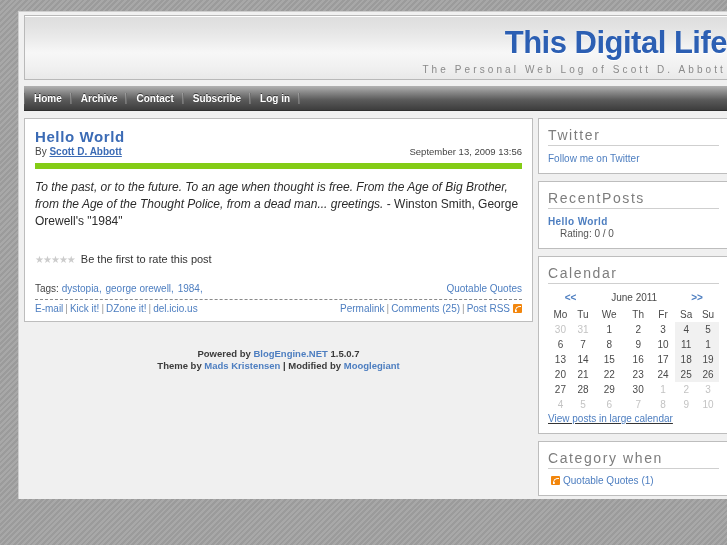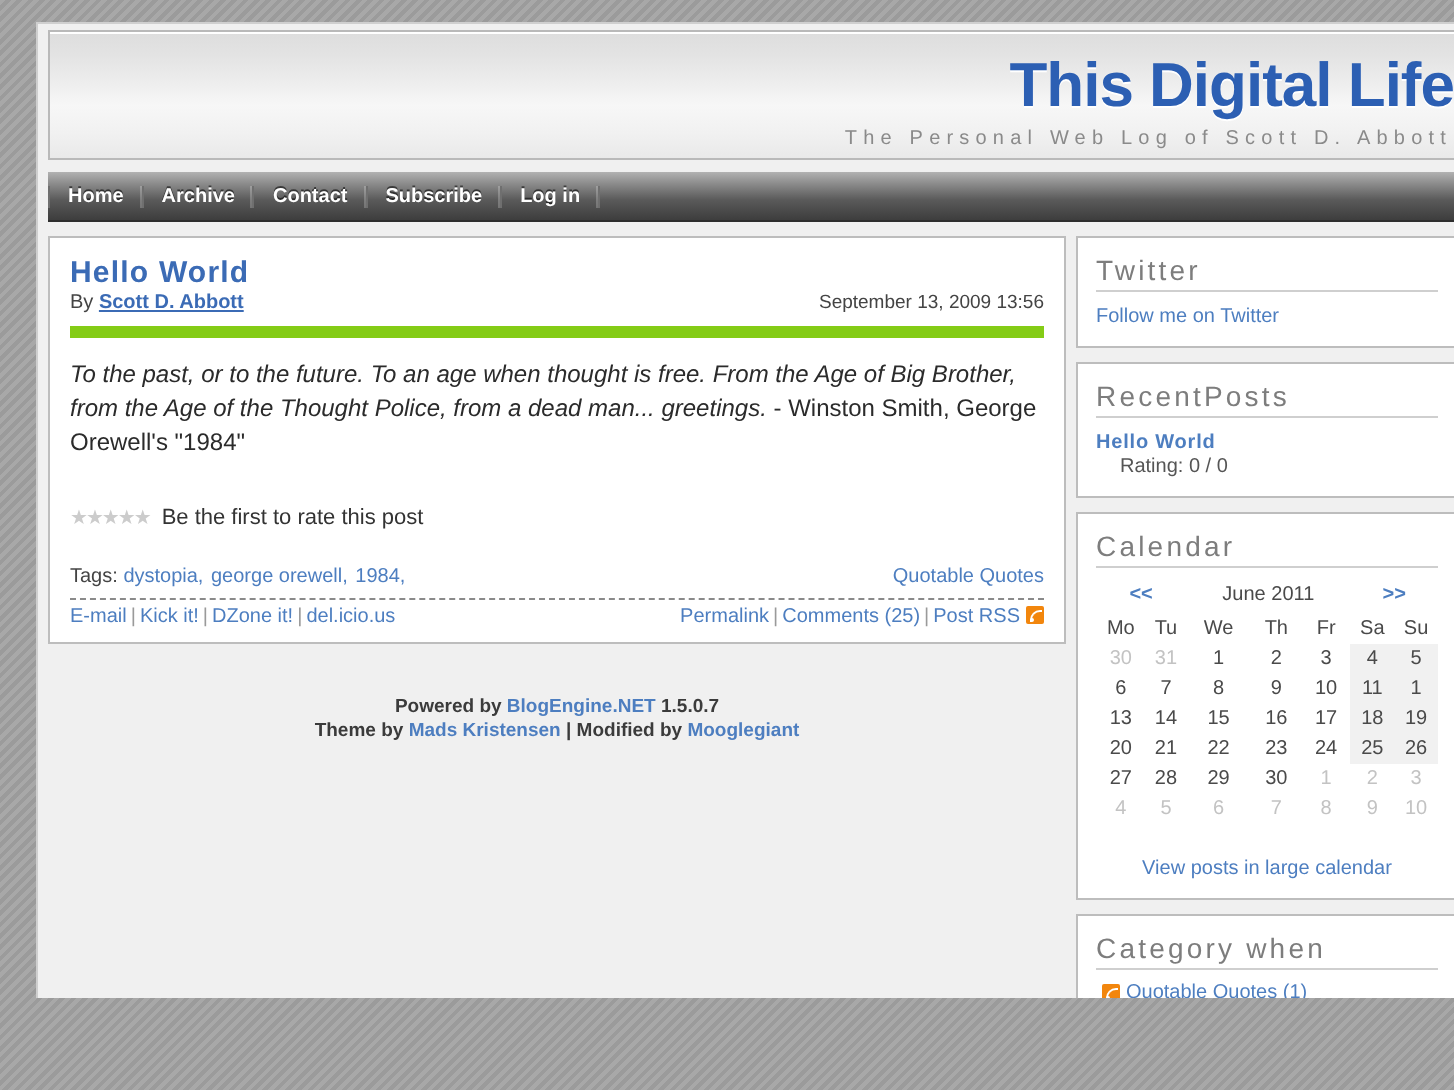--- a/index.html
+++ b/index.html
@@ -252,22 +252,23 @@
     text-align: center;
     padding: 2px 0;
     font-weight: normal;
   }
   table.calendar .cal-nav td { padding-bottom: 4px; }
   table.calendar .cal-nav .month { color: #4a4a4a; }
   table.calendar .cal-nav .arrow { color: #4d7ec0; font-weight: bold; }
   table.calendar td.other { color: #c3c3c3; }
   table.calendar td.weekend-hi { background: #f1f1f1; }
   .cal-link-row {
-    text-align: center;
-    margin-top: 16px;
+    text-align: left;
+    margin-top: 0;
+    text-decoration: underline;
   }
   .cal-link-row a { font-size: 10px; }
 
   .category-item { display: flex; align-items: center; gap: 3px; }
   .category-item a { font-size: 10px; }
 </style>
 </head>
 <body>
 
 <div id="page">

